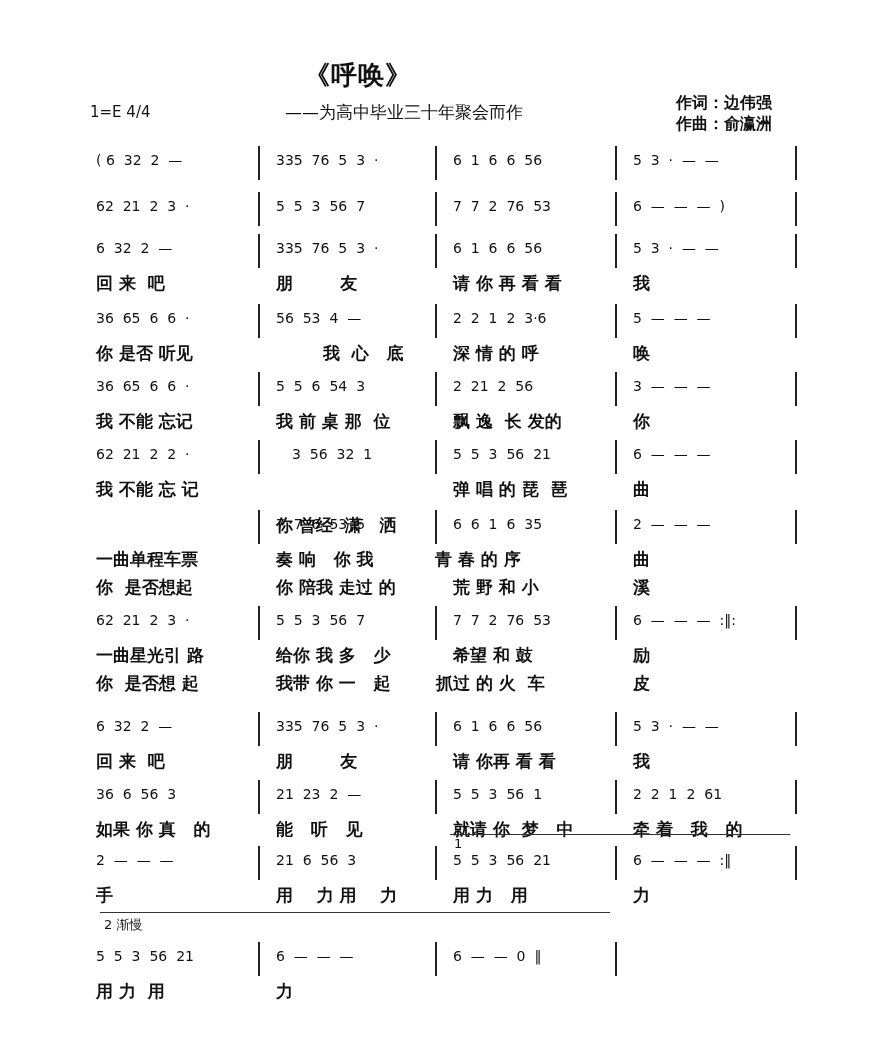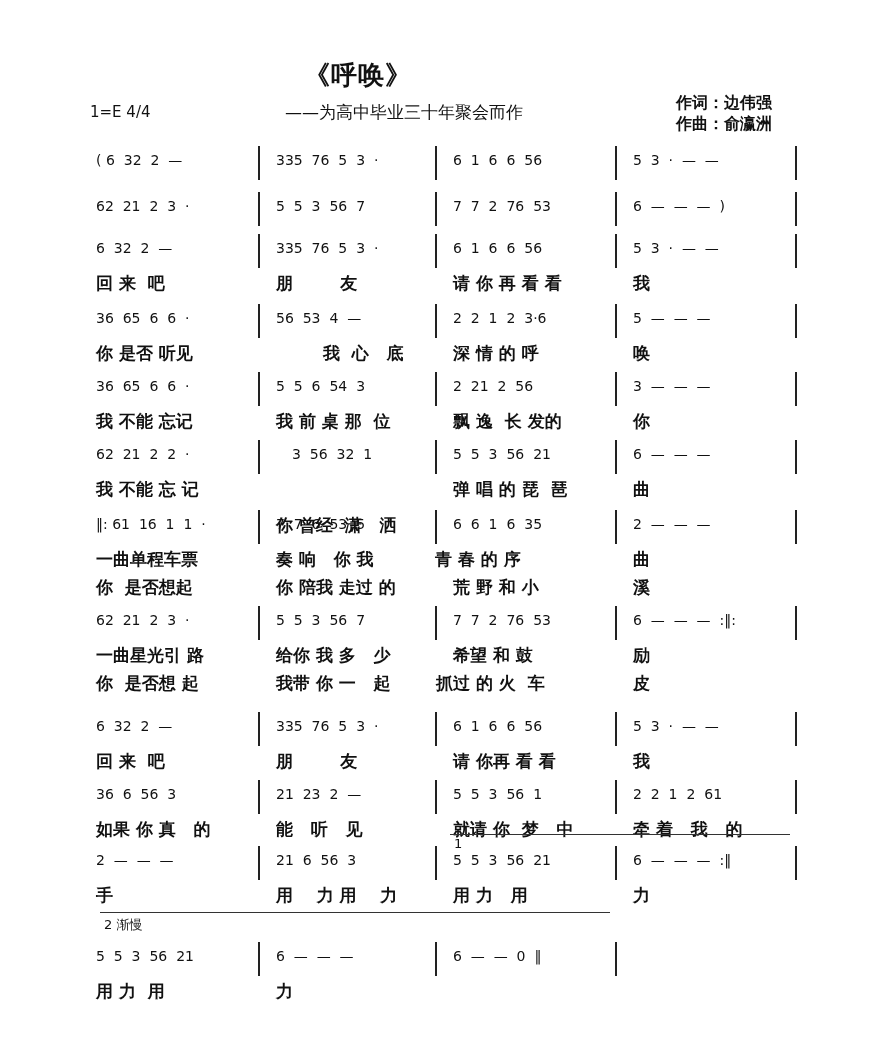--- a/index.html
+++ b/index.html
@@ -87,21 +87,20 @@
       <div class="measure notes" style="left: 188px; margin-left: 16px;">3  56  32  1</div>
       <div class="measure notes" style="left: 365px;">5  5  3  56  21</div>
       <div class="measure notes" style="left: 545px;">6  —  —  —</div>
       <div class="bar" style="left: 170px;"></div>
       <div class="bar" style="left: 347px;"></div>
       <div class="bar" style="left: 527px;"></div>
       <div class="bar" style="left: 707px;"></div>
     </div>
     <div class="lyr" style="top: 478px;"><span style="left: 0px;">我 不能 忘 记</span><span style="left: 180px; margin-top: 36px;">你 曾经  潇   洒</span><span style="left: 357px;">弹 唱 的 琵  琶</span><span style="left: 537px;">曲</span></div>
     <div class="line" style="top: 516px;">
-      <div class="measure notes" style="left: 8px;">‖: 61  16  1  1  ·</div>
       <div class="measure notes" style="left: 188px;">7  7  6  53  5</div>
       <div class="measure notes" style="left: 365px;">6  6  1  6  35</div>
       <div class="measure notes" style="left: 545px;">2  —  —  —</div>
       <div class="bar" style="left: 170px;"></div>
       <div class="bar" style="left: 347px;"></div>
       <div class="bar" style="left: 527px;"></div>
       <div class="bar" style="left: 707px;"></div>
     </div>
     <div class="lyr" style="top: 548px;"><span style="left: 0px;">一曲单程车票</span><span style="left: 180px;">奏 响   你 我</span><span style="left: 339px;">青 春 的 序</span><span style="left: 537px;">曲</span></div>
     <div class="lyr" style="top: 576px;"><span style="left: 0px;">你  是否想起</span><span style="left: 180px;">你 陪我 走过 的</span><span style="left: 357px;">荒 野 和 小</span><span style="left: 537px;">溪</span></div>

